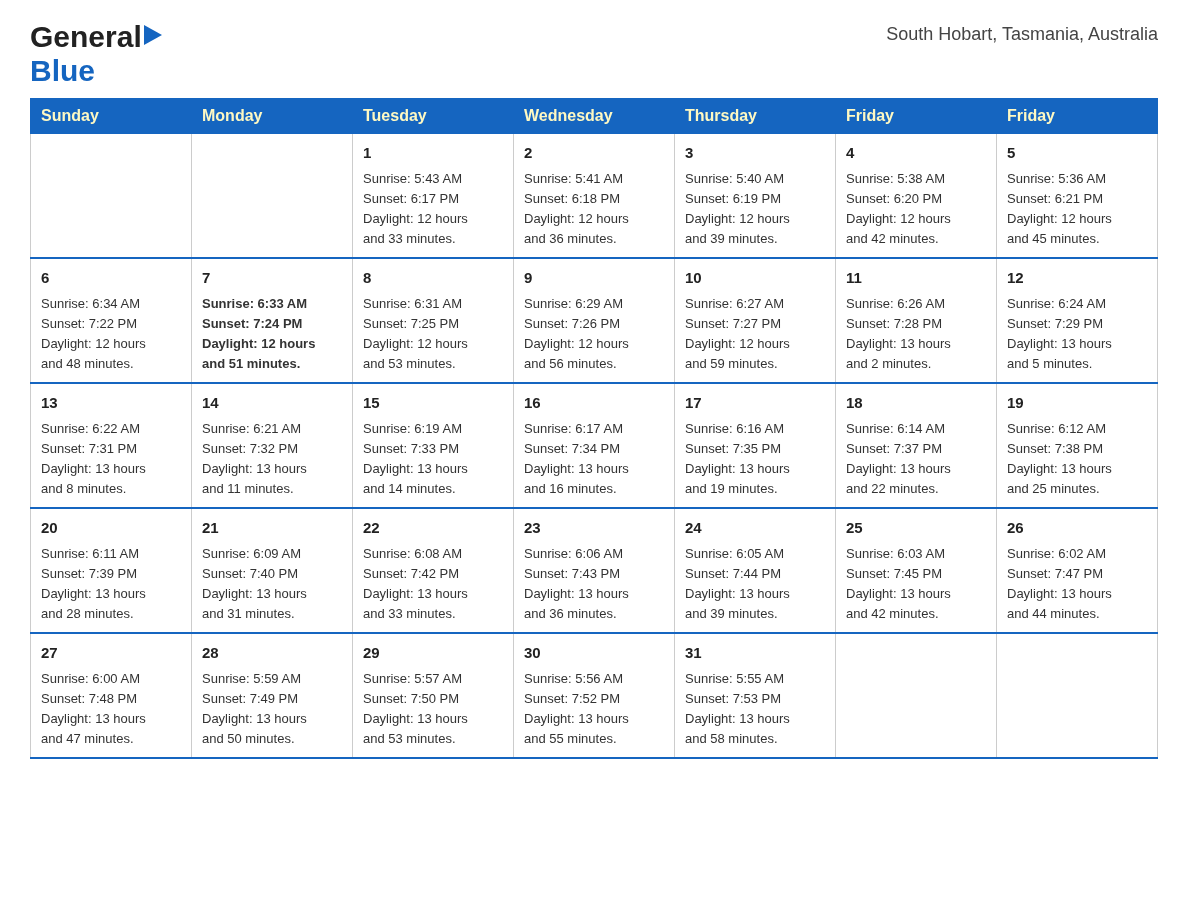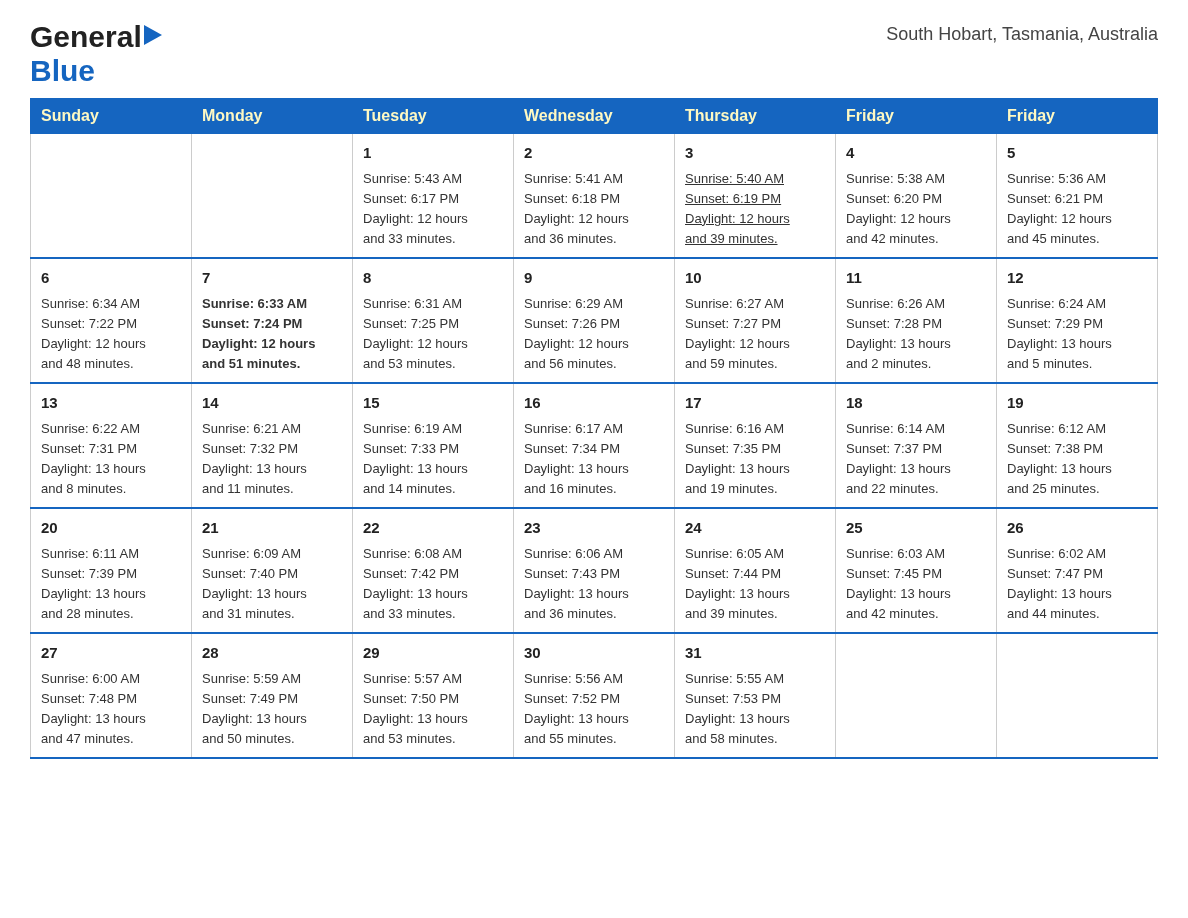--- a/index.html
+++ b/index.html
@@ -136,21 +136,21 @@
         <td class="empty"></td>
         <td class="empty"></td>
         <td><span class="day-number">1</span><span class="day-info" style="white-space: pre-line;">Sunrise: 5:43 AM
 Sunset: 6:17 PM
 Daylight: 12 hours
 and 33 minutes.</span></td>
         <td><span class="day-number">2</span><span class="day-info" style="white-space: pre-line;">Sunrise: 5:41 AM
 Sunset: 6:18 PM
 Daylight: 12 hours
 and 36 minutes.</span></td>
-        <td><span class="day-number">3</span><span class="day-info" style="white-space: pre-line; text-decoration: underline;">Sunrise: 5:40 AM
+        <td><span class="day-number">3</span><span class="day-info" style="white-space: pre-line;">Sunrise: 5:40 AM
 Sunset: 6:19 PM
 Daylight: 12 hours
 and 39 minutes.</span></td>
         <td><span class="day-number">4</span><span class="day-info" style="white-space: pre-line;">Sunrise: 5:38 AM
 Sunset: 6:20 PM
 Daylight: 12 hours
 and 42 minutes.</span></td>
         <td><span class="day-number">5</span><span class="day-info" style="white-space: pre-line;">Sunrise: 5:36 AM
 Sunset: 6:21 PM
 Daylight: 12 hours

